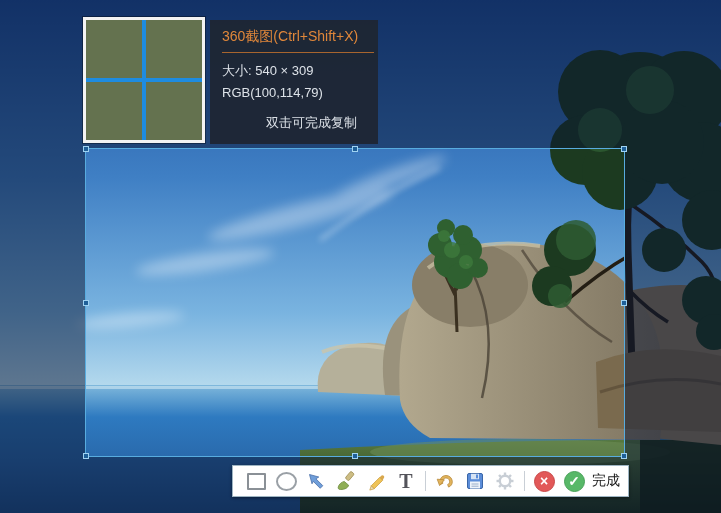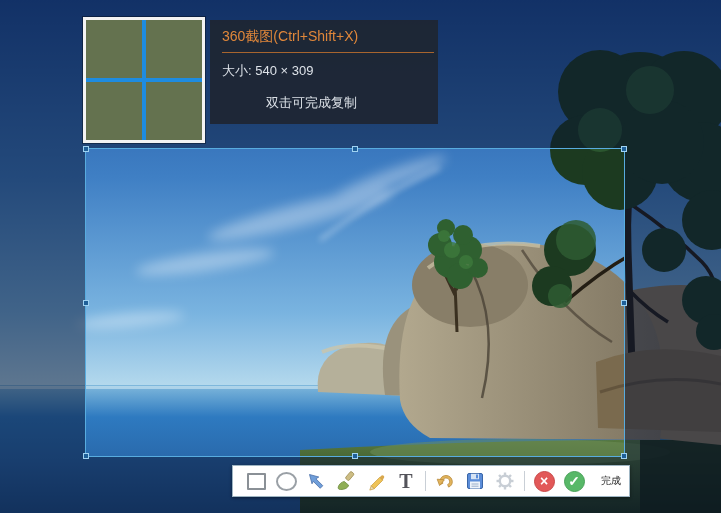--- a/index.html
+++ b/index.html
@@ -28,41 +28,41 @@
   .h-b{left:50%;margin-left:-3px;bottom:-3px;cursor:ns-resize}
   .h-br{right:-3px;bottom:-3px;cursor:nwse-resize}
 
   
   .magnifier{position:absolute;left:83px;top:17px;width:116px;height:120px;
     border:3px solid #f3f3f3;background:#64724f;box-shadow:0 0 0 1px rgba(0,0,0,.35);}
   .cross-v{position:absolute;top:0;bottom:0;left:50%;width:4px;margin-left:-2px;background:#1e8ce0;}
   .cross-h{position:absolute;left:0;right:0;top:50%;height:4px;margin-top:-2px;background:#1e8ce0;}
 
   
-  .info-panel{position:absolute;left:210px;top:20px;width:228px;box-sizing:border-box;
+  .info-panel{position:absolute;left:210px;top:20px;width:168px;box-sizing:border-box;
     background:rgba(30,38,52,0.96);color:#dde2e8;padding:8px 4px 12px 12px;font-size:13px;}
   .panel-title{color:#e0873a;font-size:14px;padding-bottom:6px;margin-bottom:9px;
     border-bottom:1px solid #a8652e;white-space:nowrap;}
   .panel-line{margin:5px 0;white-space:nowrap;}
   .panel-hint{margin-top:14px;white-space:nowrap;margin-left:44px;}
 
   
   .toolbar{position:absolute;left:232px;top:465px;height:32px;display:flex;align-items:center;
     padding:0 8px;background:#ffffff;border:1px solid #9fb6c4;box-sizing:border-box;
     box-shadow:0 1px 3px rgba(0,0,0,.45);}
   .tool{width:30px;height:26px;display:flex;align-items:center;justify-content:center;cursor:pointer;}
   .tb-divider{width:1px;height:20px;background:#c9cfd6;margin:0 4px;}
   .rect-glyph{width:15px;height:13px;border:2px solid #8a9096;border-radius:1px;}
   .ellipse-glyph{width:17px;height:15px;border:2px solid #9aa0a6;border-radius:50%;}
   .t-glyph{font-family:"Liberation Serif",serif;font-weight:bold;font-size:20px;color:#53535a;line-height:1;}
   .round-btn{width:21px;height:21px;border-radius:50%;display:flex;align-items:center;justify-content:center;
     color:#fff;font-weight:bold;font-size:14px;line-height:1;}
   .cancel-btn{background:#e25858;border:1px solid #c84848;box-sizing:border-box;}
   .done-btn{background:#58b868;border:1px solid #48a258;box-sizing:border-box;}
-  .done-label{font-size:10px;color:#1a1a1a;margin-left:12px;white-space:nowrap;}
+  .done-label{font-size:14px;color:#1a1a1a;margin-left:3px;white-space:nowrap;}
 </style>
 </head>
 <body>
 
 <div class="screen">
 
   <svg class="wallpaper" viewBox="0 0 721 513" preserveAspectRatio="none">
     <defs>
       <linearGradient id="skyG" x1="0" y1="0" x2="0" y2="1">
         <stop offset="0" stop-color="#1d4f9c"></stop>
@@ -180,20 +180,21 @@
   </div>
 
   <div class="magnifier">
     <div class="cross-v"></div>
     <div class="cross-h"></div>
   </div>
 
   <div class="info-panel">
     <div class="panel-title">360截图(Ctrl+Shift+X)</div>
     <div class="panel-line">大小: 540 × 309</div>
+    <div class="panel-line">RGB(100,114,79)</div>
     <div class="panel-hint">双击可完成复制</div>
   </div>
 
   <div class="toolbar">
 
     <div class="tool">
       <span class="rect-glyph"></span>
     </div>
 
     <div class="tool">

